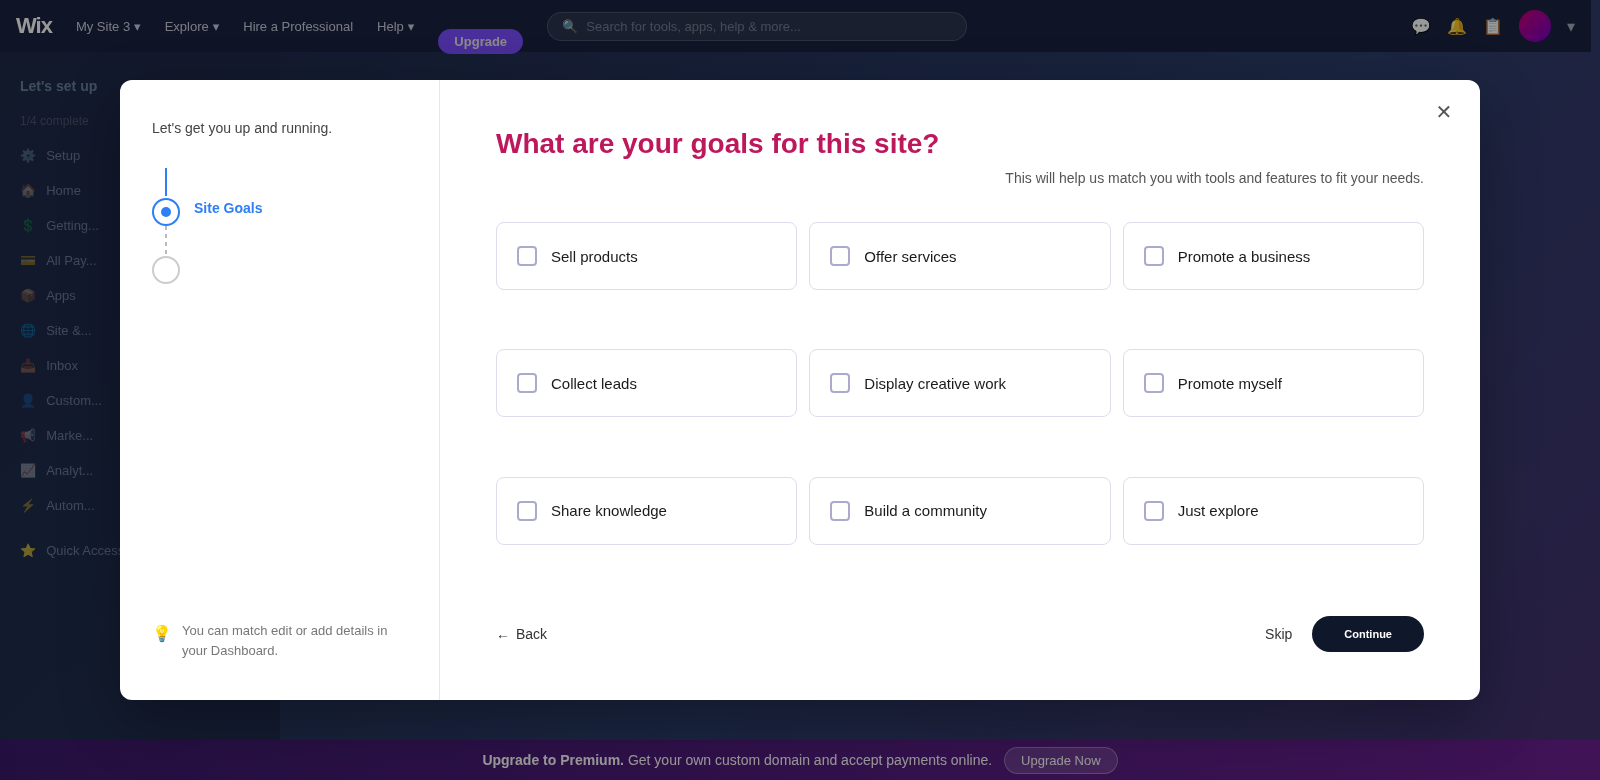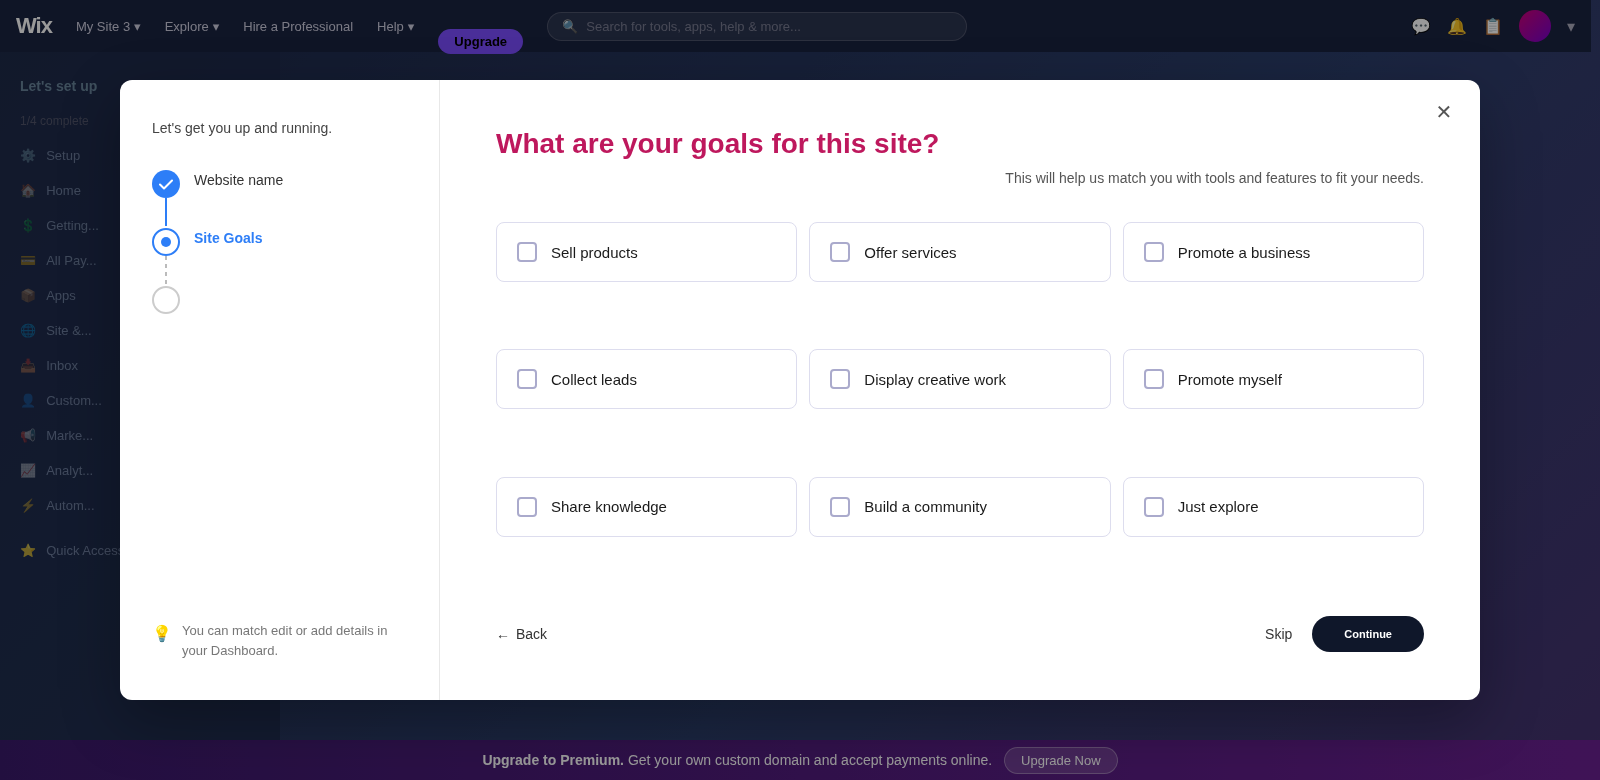--- a/index.html
+++ b/index.html
@@ -38,21 +38,21 @@
       color: #fff;
       letter-spacing: -1px;
     }
     .topnav-item {
       color: #ccd;
       font-size: 13px;
       display: flex; align-items: center; gap: 4px;
     }
     .topnav-upgrade {
       background: #7c4dff;
-      color: #000000;
+      color: #e5e5e5;
       border-radius: 20px;
       padding: 5px 16px;
       font-size: 13px;
       font-weight: 600;
       margin-top: 31px;
     }
     .topnav-search {
       flex: 1;
       max-width: 420px;
       background: rgba(255,255,255,0.08);
@@ -242,21 +242,21 @@
     .goals-grid {
       display: grid;
       grid-template-columns: repeat(3, 1fr);
       gap: 12px;
       flex: 1;
     }
     .goal-option {
       border: 1.5px solid #dde;
       border-radius: 8px;
       padding: 0 20px;
-      height: 60px;
+      height: 68px;
       display: flex;
       align-items: center;
       gap: 14px;
       cursor: pointer;
       transition: border-color 0.15s, background 0.15s;
     }
     .goal-checkbox {
       width: 20px; height: 20px;
       border: 2px solid #aac;
       border-radius: 4px;
@@ -408,28 +408,20 @@
 <div class="modal-backdrop">
   <div class="modal">
 
     <button class="modal-close">✕</button>
 
     <div class="modal-left">
       <p class="modal-left-subtitle">Let's get you up and running.</p>
 
       <div class="steps">
 
-        <div class="step">
-          <div class="step-indicator completed">
-            <svg width="14" height="11" viewBox="0 0 14 11" fill="none">
-              <path d="M1 5.5L5 9.5L13 1.5" stroke="white" stroke-width="2" stroke-linecap="round" stroke-linejoin="round"></path>
-            </svg>
-          </div>
-          <span class="step-label">Website name</span>
-        </div>
 
         <div class="step-connector solid"></div>
 
         <div class="step">
           <div class="step-indicator active">
             <div style="width:10px; height:10px; border-radius:50%; background:#2d7ef7;"></div>
           </div>
           <span class="step-label active">Site Goals</span>
         </div>
 

